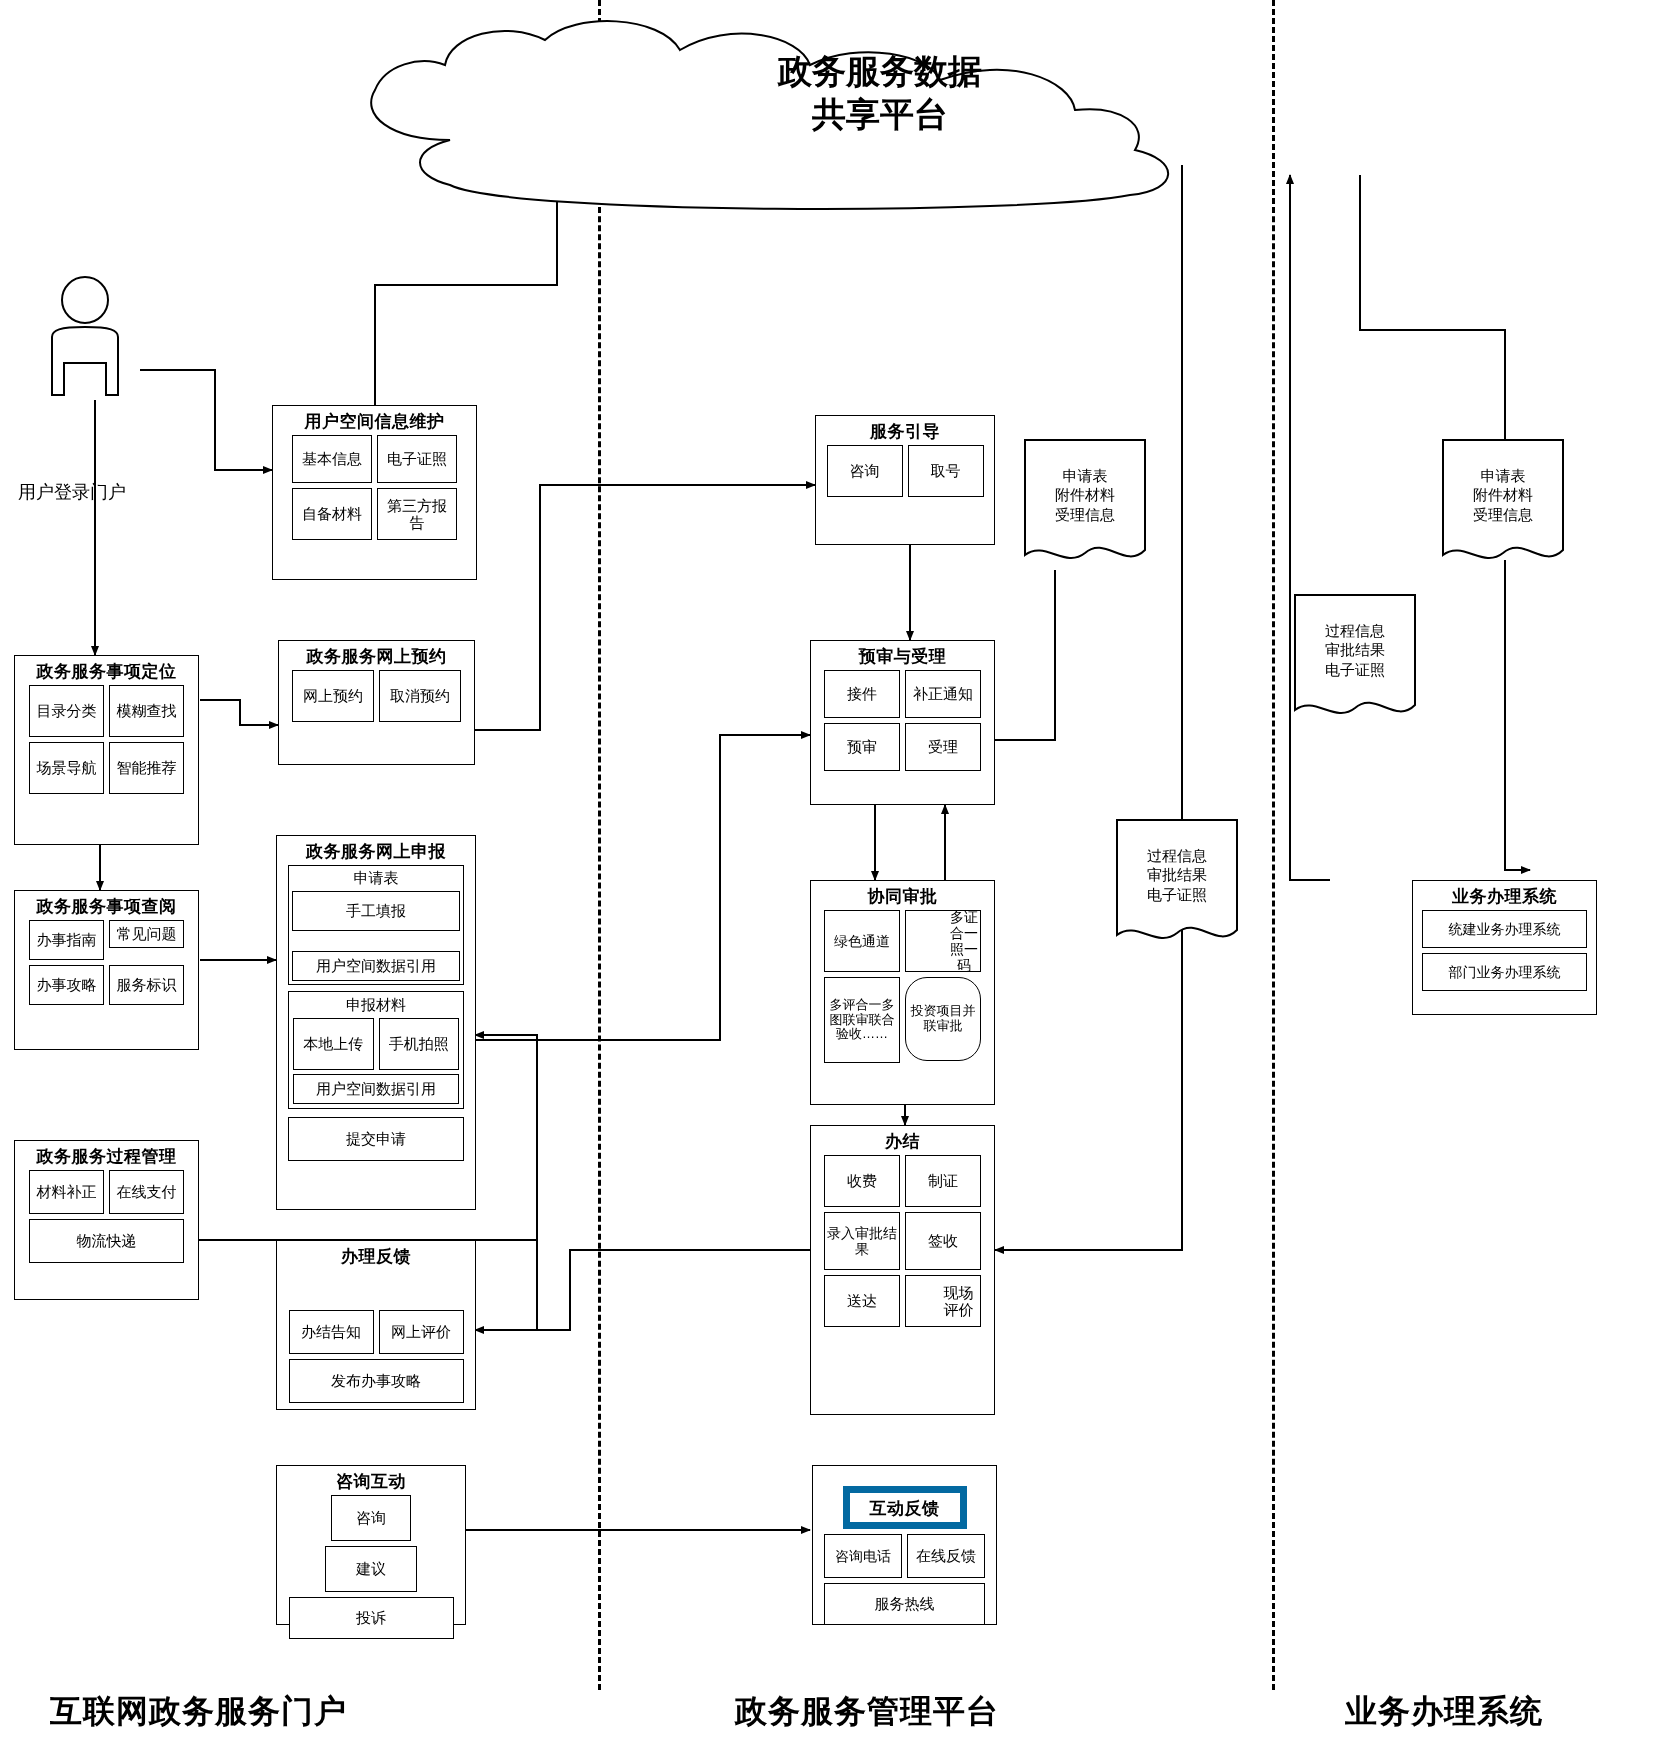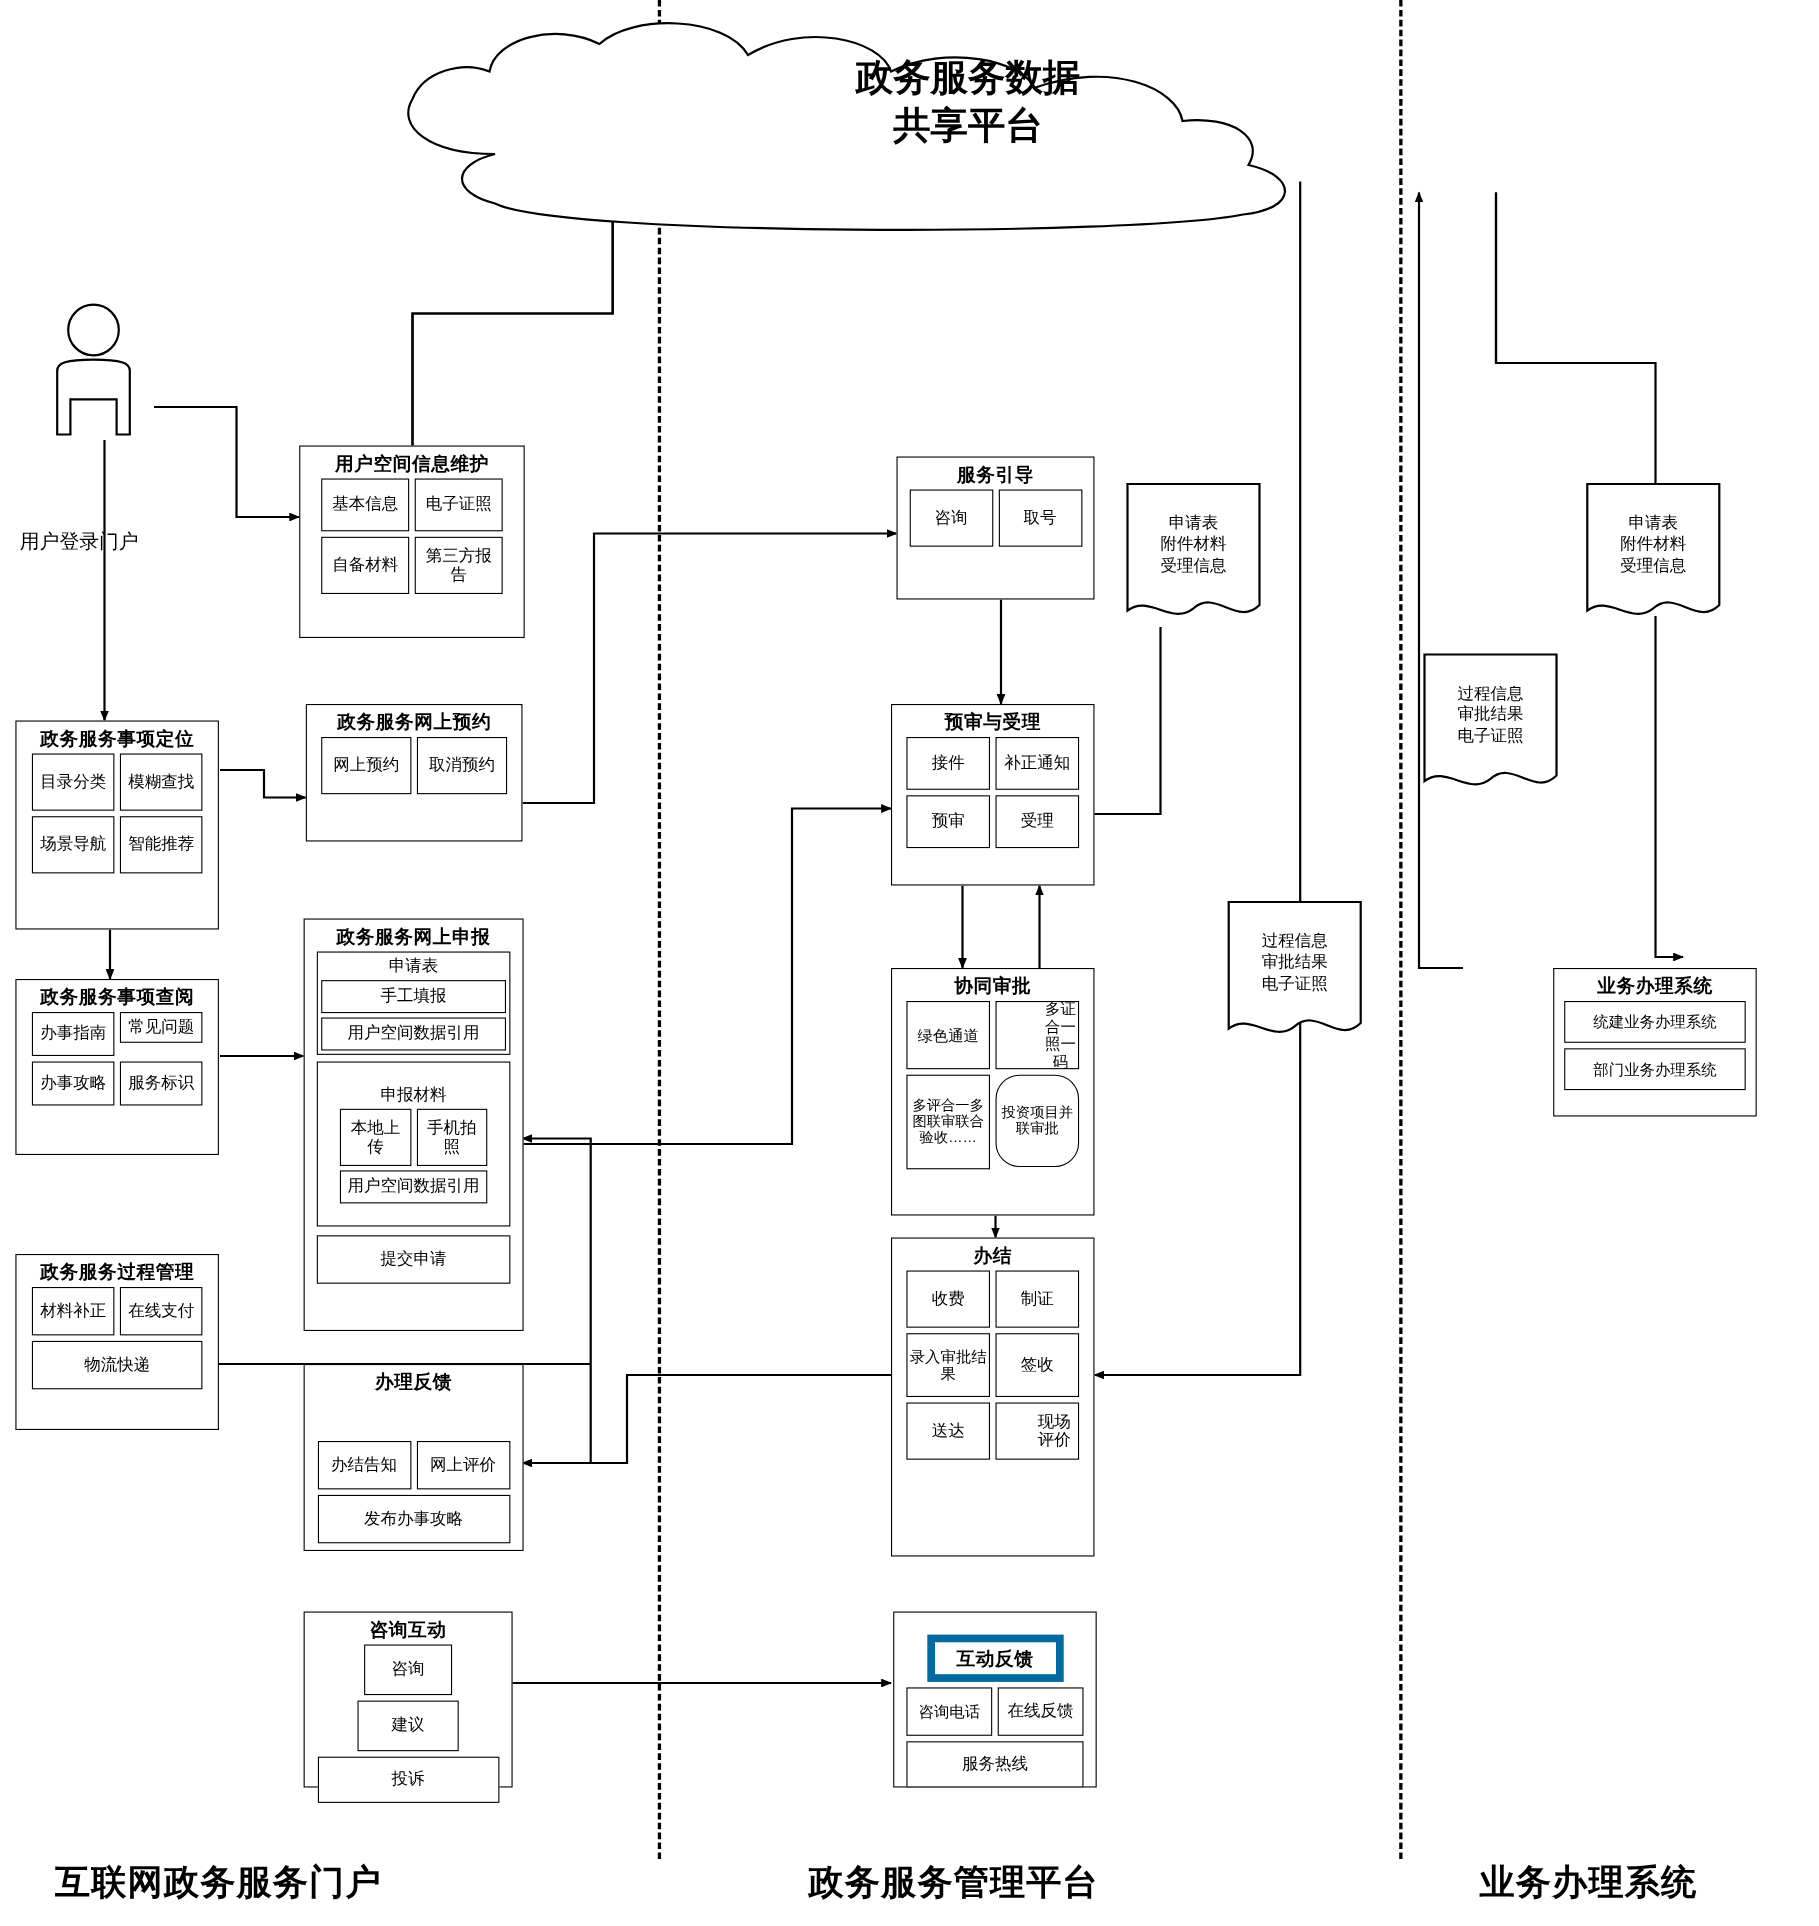--- a/index.html
+++ b/index.html
@@ -135,24 +135,24 @@
       <div class="cell" style="width:75px;height:28px;">常见问题</div>
       <div class="cell" style="width:75px;height:40px;">办事攻略</div>
       <div class="cell" style="width:75px;height:40px;">服务标识</div>
     </div>
   </div>
 
   <div class="grp" style="left:276px;top:835px;width:200px;height:375px;">
     <div class="grp-title">政务服务网上申报</div>
     <div style="border:1px solid #000;width:176px;box-sizing:border-box;padding:3px;margin-bottom:6px;">
       <div style="text-align:center;font-size:15px;margin-bottom:3px;">申请表</div>
-      <div class="cell" style="width:100%;height:30px;margin-bottom:4px;">手工填报</div>
+      <div class="cell" style="width:100%;height:40px;margin-bottom:20px;">手工填报</div>
       <div class="cell" style="width:100%;height:30px;">用户空间数据引用</div>
     </div>
-    <div style="border:1px solid #000;width:176px;box-sizing:border-box;padding:20px;margin-bottom:8px;">
+    <div style="border:1px solid #000;width:176px;box-sizing:border-box;padding:4px;margin-bottom:8px;">
       <div style="text-align:center;font-size:15px;margin-bottom:3px;">申报材料</div>
       <div style="display:flex;gap:5px;justify-content:flex-end;margin-bottom:4px;">
         <div class="cell" style="width:83px;height:52px;">本地上传</div>
         <div class="cell" style="width:83px;height:52px;">手机拍照</div>
       </div>
       <div class="cell" style="width:100%;height:30px;">用户空间数据引用</div>
     </div>
     <div class="cell" style="width:176px;height:44px;">提交申请</div>
   </div>
 

